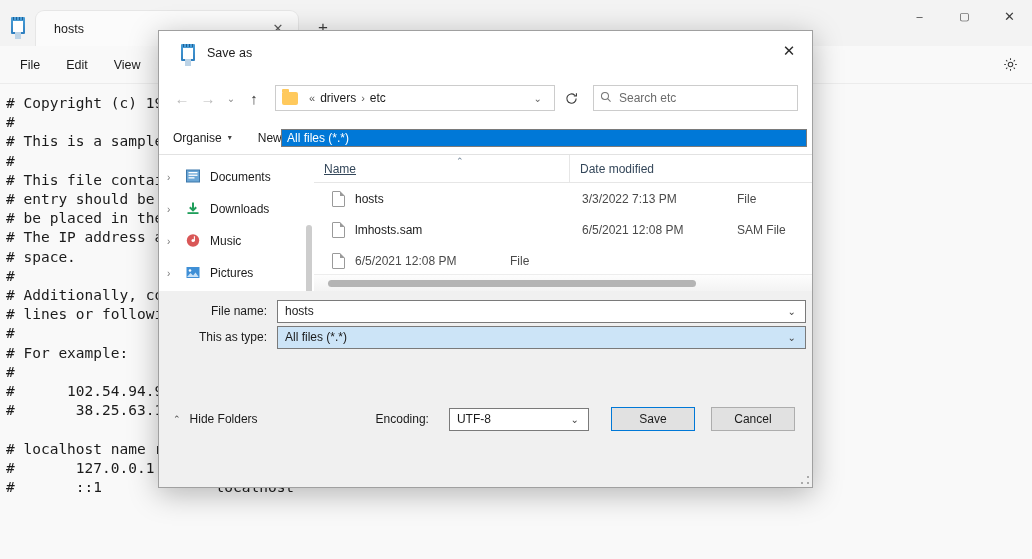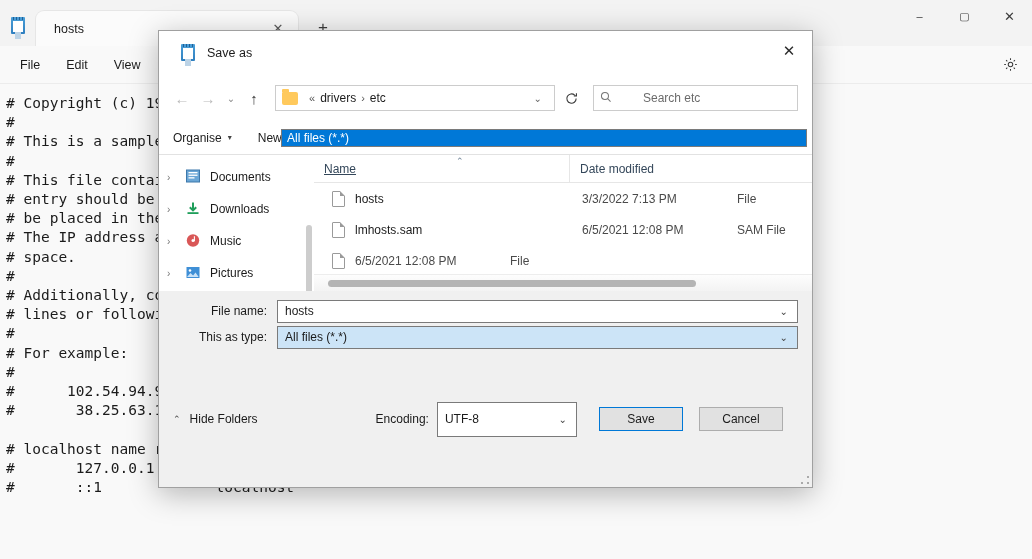--- a/index.html
+++ b/index.html
@@ -130,21 +130,21 @@
   .crumb-text { font-size: 12px; color: #1b1b1b; }
   .crumb-chev {
     margin-left: auto; padding: 0 8px; font-size: 10px; color: #666;
   }
   .refresh-btn {
     width: 26px; height: 26px; display: flex; align-items: center; justify-content: center;
     color: #3a3a3a; font-size: 13px; flex: none; margin-left: 3px;
   }
   .searchbox {
     width: 205px; height: 26px; border: 1px solid #ccc; background: #fff;
-    display: flex; align-items: center; padding: 0 6px; margin-left: 9px; flex: none; gap: 24px;
+    display: flex; align-items: center; padding: 0 6px; margin-left: 9px; flex: none;
   }
   .search-icon { font-size: 11px; color: #767676; margin-right: 7px; }
   .search-ph { font-size: 12px; color: #6b6b6b; }
 
   .dlg-toolbar {
     height: 34px; background: #fff; display: flex; align-items: center;
     padding: 0 10px 0 14px; border-bottom: 1px solid #e2e2e2; flex: none;
   }
   .tb-item { font-size: 12px; color: #1b1b1b; margin-right: 26px; display: flex; align-items: center; }
   .tb-caret { font-size: 8px; margin-left: 6px; color: #444; }
@@ -206,39 +206,39 @@
 
   .hscroll-track {
     position: absolute; left: 0; right: 0; bottom: 0; height: 17px;
     background: linear-gradient(#fdfdfd, #f3f3f3); border-top: 1px solid #ededed;
   }
   .hscroll-thumb {
     position: absolute; left: 14px; top: 5px; width: 368px; height: 7px;
     background: #b4b4b4; border-radius: 4px;
   }
 
-  .dlg-fields { background: #f0f0f0; padding: 9px 14px 0 14px; flex: none; position: relative; }
+  .dlg-fields { background: #f0f0f0; padding: 9px 6px 0 14px; flex: none; position: relative; }
   .field-row { display: flex; align-items: center; height: 23px; margin-bottom: 3px; }
   .field-label { width: 104px; text-align: right; padding-right: 10px; font-size: 12px; color: #1b1b1b; flex: none; }
   .field-input {
     flex: 1; height: 23px; background: #fff; border: 1px solid #7a7a7a;
     display: flex; align-items: center; padding: 0 0 0 7px; font-size: 12px; color: #1b1b1b;
   }
   .field-input.combo-open { background: #cce4f7; border-color: #7a7a7a; }
   .field-caret { margin-left: auto; padding: 0 9px; font-size: 10px; color: #444; }
 
   .dlg-footer {
     flex: 1; background: #f0f0f0; display: flex; align-items: center;
     padding: 0 14px; position: relative;
   }
   .hide-folders { font-size: 12px; color: #1b1b1b; display: flex; align-items: center; }
   .hf-caret { font-size: 9px; margin-right: 9px; color: #444; }
   .enc-label { font-size: 12px; color: #1b1b1b; margin-left: 118px; }
   .enc-combo {
-    width: 140px; height: 35px; background: #fff; border: 1px solid #7a7a7a; margin-left: 8px;
+    width: 140px; height: 23px; background: #fff; border: 1px solid #7a7a7a; margin-left: 20px;
     display: flex; align-items: center; padding-left: 7px; font-size: 12px; color: #1b1b1b;
   }
   .dlg-btn {
     width: 84px; height: 24px; border: 1px solid #adadad; background: #e1e1e1;
     font-size: 12px; color: #1b1b1b; display: flex; align-items: center; justify-content: center;
   }
   .dlg-btn.primary { border: 1px solid #0078d7; background: #e1e1e1; margin-left: 22px; }
   .dlg-btn.secondary { margin-left: 16px; }
   .resize-grip {
     position: absolute; right: 2px; bottom: 2px; width: 10px; height: 10px;

